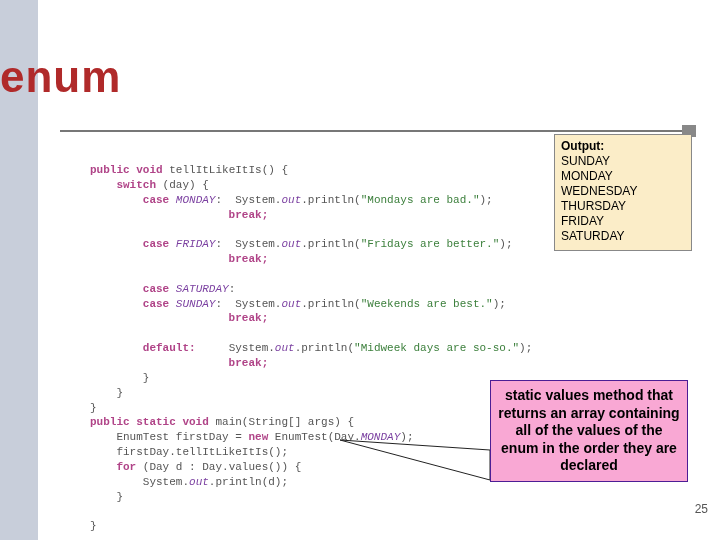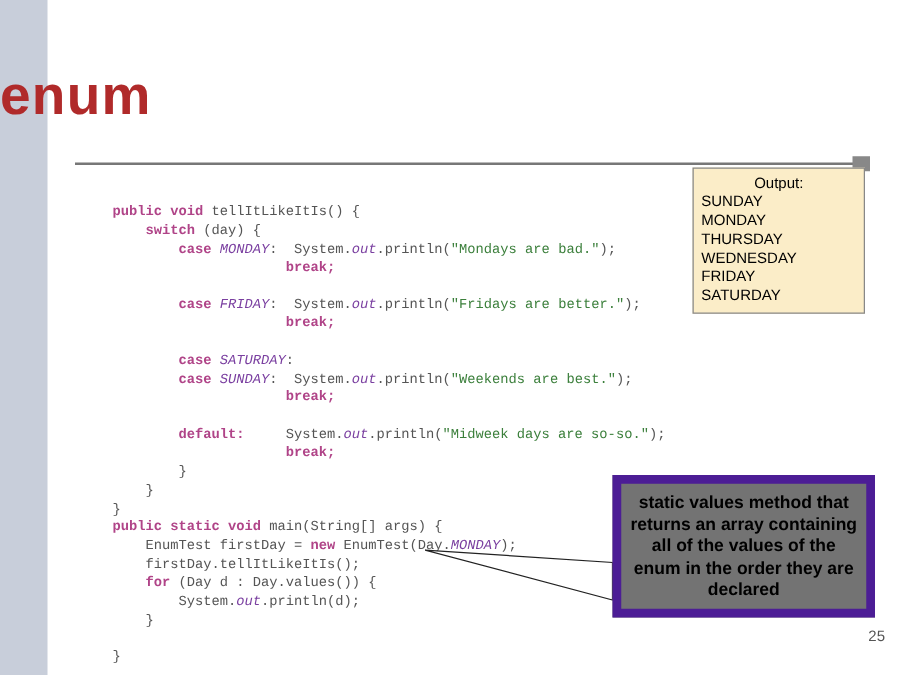--- a/index.html
+++ b/index.html
@@ -75,42 +75,42 @@
     top: 134px;
     right: 28px;
     width: 124px;
     background: #fbedc8;
     border: 1px solid #888;
     padding: 4px 6px 6px 6px;
     font-size: 12px;
     line-height: 1.25;
   }
   .output-box .hdr {
-    text-align: center;
-    font-weight: normal;
+    text-align: left;
+    font-weight: bold;
   }
   .callout-wrap {
     position: absolute;
     left: 340px;
     top: 380px;
     width: 350px;
     height: 150px;
   }
   .callout-wrap svg {
     position: absolute;
     left: 0;
     top: 0;
   }
   .callout-box {
     position: absolute;
     left: 150px;
     top: 0;
     width: 184px;
-    background: #737373;
-    border: 7px solid #4c1d95;
+    background: #f9a8d4;
+    border: 1px solid #4c1d95;
     padding: 6px 6px;
     font-size: 14px;
     font-weight: bold;
     text-align: center;
     line-height: 1.25;
   }
   .pagenum {
     position: absolute;
     right: 12px;
     bottom: 24px;
@@ -154,22 +154,22 @@
 <span class="kw">    for</span><span> (Day d : Day.values()) {</span>
 <span>        System.</span><span class="fld">out</span><span>.println(d);</span>
 <span>    }</span>
 <span></span>
 <span>}</span></pre>
 
   <div class="output-box">
     <div class="hdr">Output:</div>
     <div>SUNDAY</div>
     <div>MONDAY</div>
+    <div>WEDNESDAY</div>
     <div>THURSDAY</div>
-    <div>WEDNESDAY</div>
     <div>FRIDAY</div>
     <div>SATURDAY</div>
   </div>
 
   <div class="callout-wrap">
     <svg width="350" height="150">
       <polygon points="150,70 150,100 0,60" fill="#ffffff" stroke="#222" stroke-width="1"></polygon>
     </svg>
     <div class="callout-box">static values method that returns an array containing all of the values of the enum in the order they are declared</div>
   </div>

